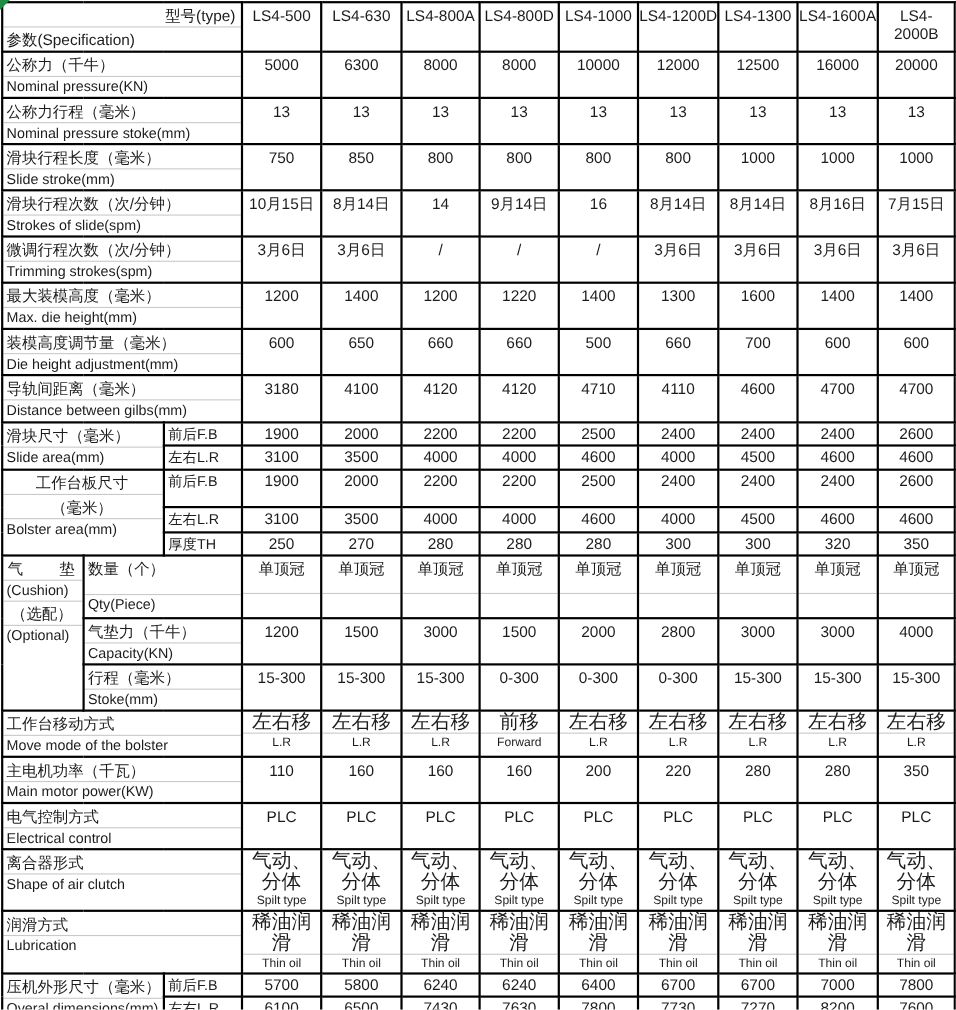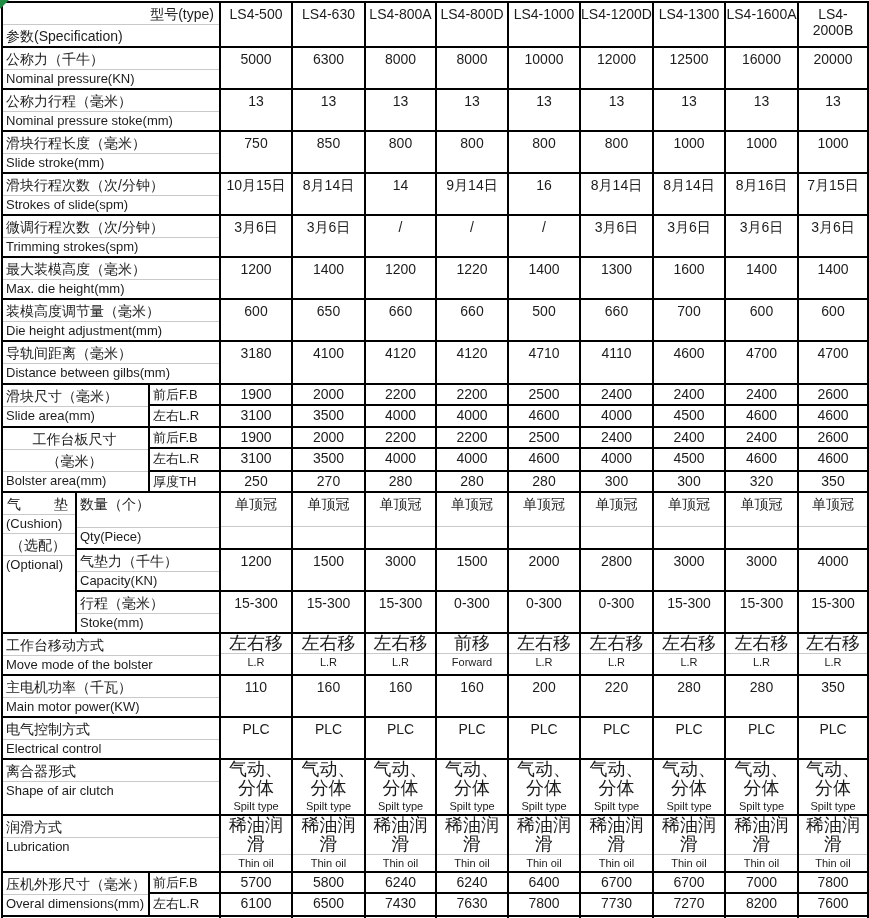--- a/index.html
+++ b/index.html
@@ -405,21 +405,21 @@
           <td class="val">
             <div class="gv">4500</div>
           </td>
           <td class="val">
             <div class="gv">4600</div>
           </td>
           <td class="val">
             <div class="gv">4600</div>
           </td>
         </tr>
-        <tr style="height: 21px; border-radius: 10px;">
+        <tr style="height: 34px; border-radius: 10px;">
           <td class="glab" colspan="2" rowspan="3">
             <div class="zh tc">工作台板尺寸</div>
             <div class="sepline"></div>
             <div class="zh tc">（毫米）</div>
             <div class="sepline"></div>
             <div class="en">Bolster area(mm)</div>
           </td>
           <td class="sublab">
             <div class="subt">前后F.B</div>
           </td>

